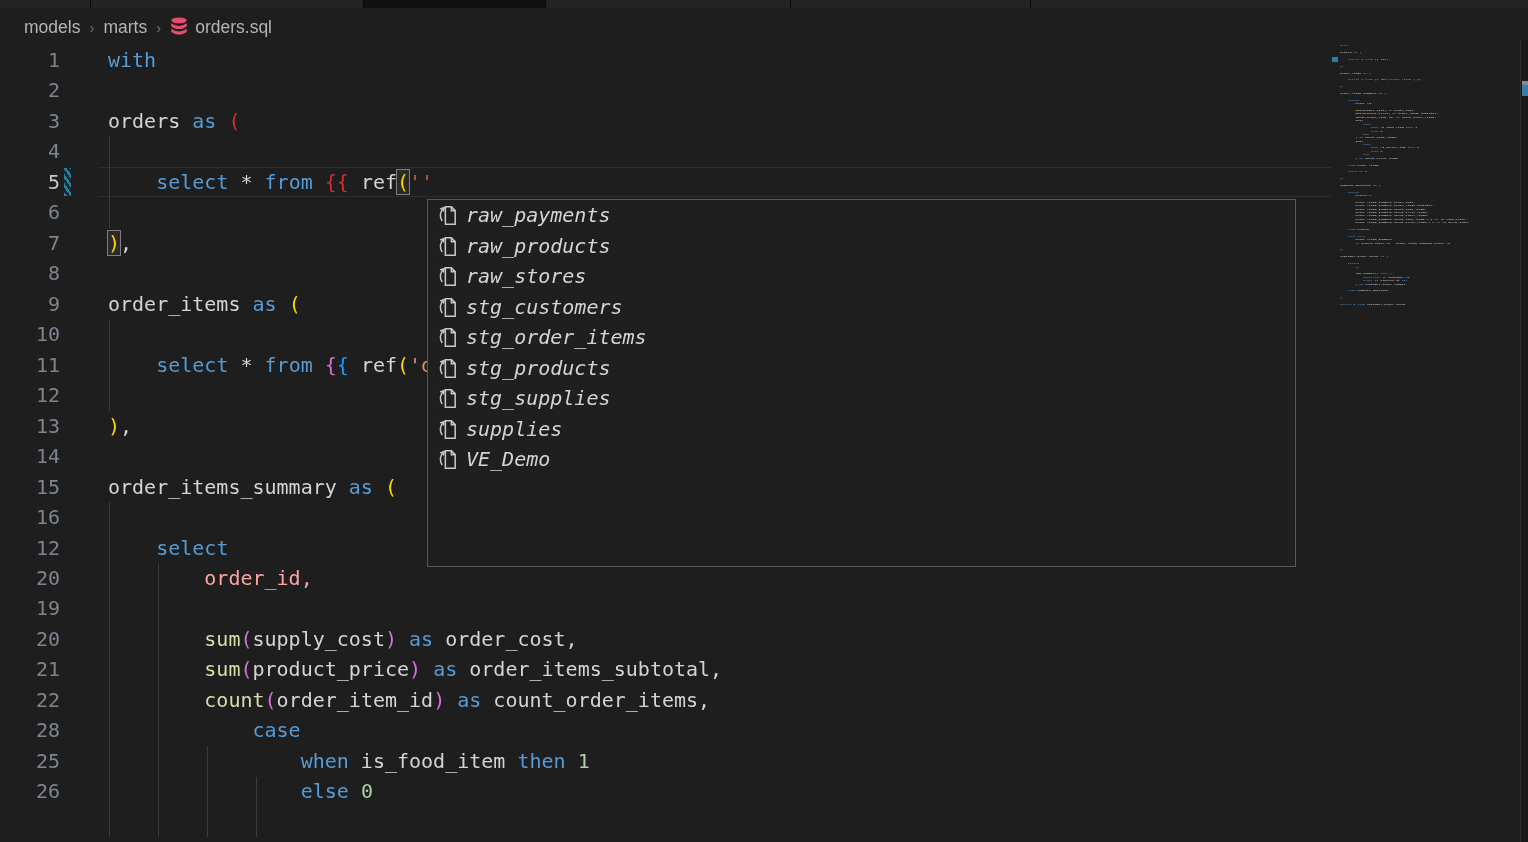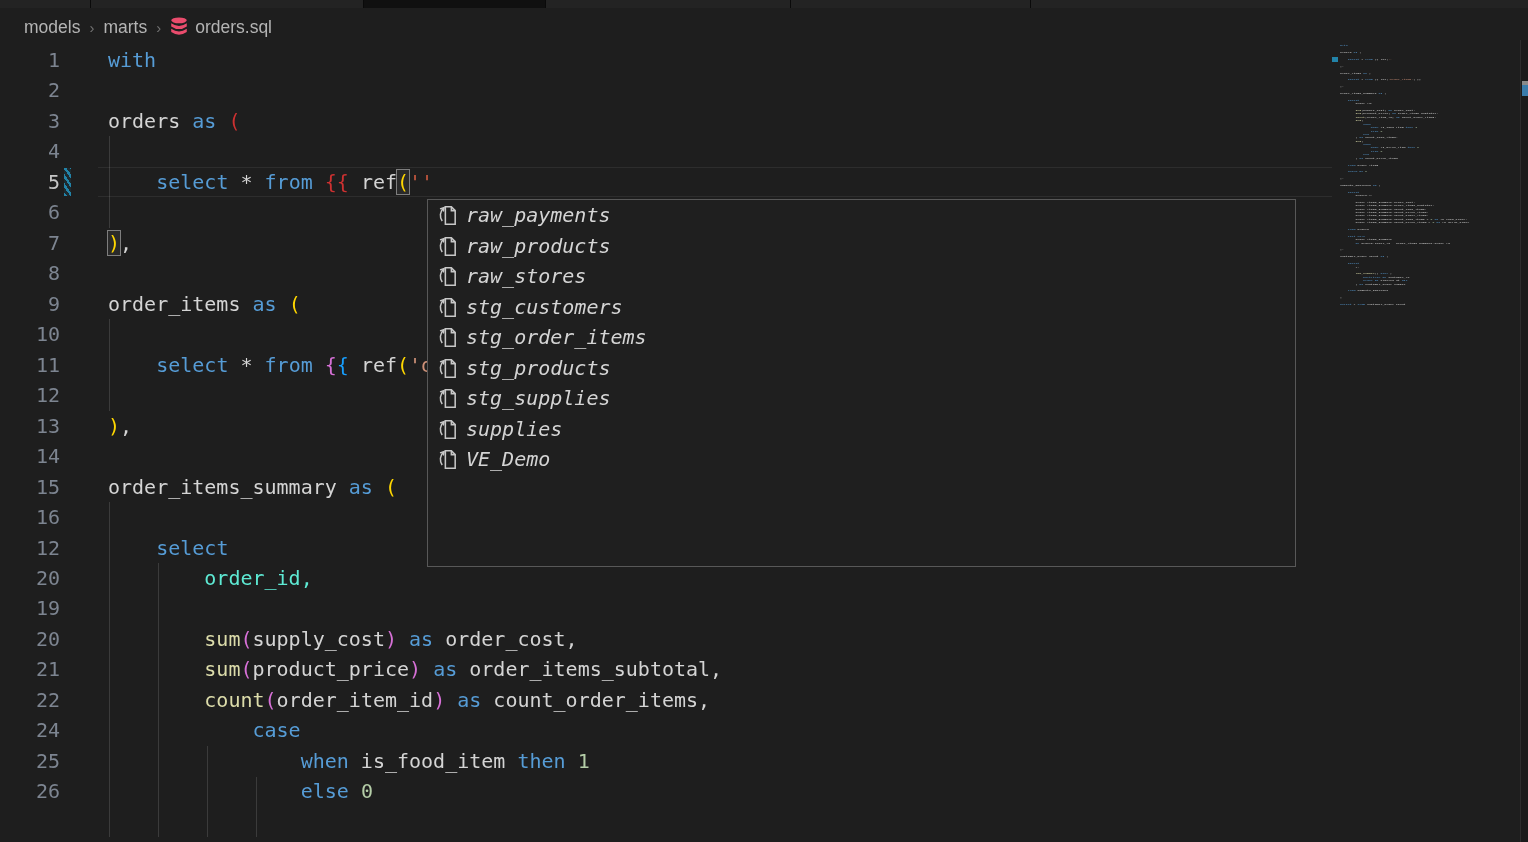--- a/index.html
+++ b/index.html
@@ -104,26 +104,26 @@
       <div class="code-line"><span class="gutter">8</span><span class="code-text"></span></div>
       <div class="code-line"><span class="gutter">9</span><span class="code-text"><span style="color: rgb(212, 212, 212);">order_items </span><span style="color: rgb(86, 156, 214);">as</span><span style="color: rgb(212, 212, 212);"> </span><span style="color: rgb(255, 215, 0);">(</span></span></div>
       <div class="code-line"><span class="gutter">10</span><span class="code-text"></span></div>
       <div class="code-line"><span class="gutter">11</span><span class="code-text"><span style="color: rgb(212, 212, 212);">    </span><span style="color: rgb(86, 156, 214);">select</span><span style="color: rgb(212, 212, 212);"> * </span><span style="color: rgb(86, 156, 214);">from</span><span style="color: rgb(212, 212, 212);"> </span><span style="color: rgb(214, 112, 214);">{</span><span style="color: rgb(23, 159, 255);">{</span><span style="color: rgb(212, 212, 212);"> ref</span><span style="color: rgb(255, 215, 0);">(</span><span style="color: rgb(206, 145, 120);">'order_items'</span><span style="color: rgb(255, 215, 0);">)</span><span style="color: rgb(212, 212, 212);"> </span><span style="color: rgb(23, 159, 255);">}</span><span style="color: rgb(214, 112, 214);">}</span></span></div>
       <div class="code-line"><span class="gutter">12</span><span class="code-text"></span></div>
       <div class="code-line"><span class="gutter">13</span><span class="code-text"><span style="color: rgb(255, 215, 0);">)</span><span style="color: rgb(212, 212, 212);">,</span></span></div>
       <div class="code-line"><span class="gutter">14</span><span class="code-text"></span></div>
       <div class="code-line"><span class="gutter">15</span><span class="code-text"><span style="color: rgb(212, 212, 212);">order_items_summary </span><span style="color: rgb(86, 156, 214);">as</span><span style="color: rgb(212, 212, 212);"> </span><span style="color: rgb(255, 215, 0);">(</span></span></div>
       <div class="code-line"><span class="gutter">16</span><span class="code-text"></span></div>
       <div class="code-line"><span class="gutter">12</span><span class="code-text"><span style="color: rgb(212, 212, 212);">    </span><span style="color: rgb(86, 156, 214);">select</span></span></div>
-      <div class="code-line"><span class="gutter">20</span><span class="code-text"><span style="color: #5eead4;">        order_id,</span></span></div>
+      <div class="code-line"><span class="gutter">20</span><span class="code-text"><span style="color: #fca5a5;">        order_id,</span></span></div>
       <div class="code-line"><span class="gutter">19</span><span class="code-text"></span></div>
       <div class="code-line"><span class="gutter">20</span><span class="code-text"><span style="color: rgb(212, 212, 212);">        </span><span style="color: rgb(220, 220, 170);">sum</span><span style="color: rgb(214, 112, 214);">(</span><span style="color: rgb(212, 212, 212);">supply_cost</span><span style="color: rgb(214, 112, 214);">)</span><span style="color: rgb(212, 212, 212);"> </span><span style="color: rgb(86, 156, 214);">as</span><span style="color: rgb(212, 212, 212);"> order_cost,</span></span></div>
       <div class="code-line"><span class="gutter">21</span><span class="code-text"><span style="color: rgb(212, 212, 212);">        </span><span style="color: rgb(220, 220, 170);">sum</span><span style="color: rgb(214, 112, 214);">(</span><span style="color: rgb(212, 212, 212);">product_price</span><span style="color: rgb(214, 112, 214);">)</span><span style="color: rgb(212, 212, 212);"> </span><span style="color: rgb(86, 156, 214);">as</span><span style="color: rgb(212, 212, 212);"> order_items_subtotal,</span></span></div>
       <div class="code-line"><span class="gutter">22</span><span class="code-text"><span style="color: rgb(212, 212, 212);">        </span><span style="color: rgb(220, 220, 170);">count</span><span style="color: rgb(214, 112, 214);">(</span><span style="color: rgb(212, 212, 212);">order_item_id</span><span style="color: rgb(214, 112, 214);">)</span><span style="color: rgb(212, 212, 212);"> </span><span style="color: rgb(86, 156, 214);">as</span><span style="color: rgb(212, 212, 212);"> count_order_items,</span></span></div>
-      <div class="code-line"><span class="gutter">24</span><span class="code-text"><span style="color: rgb(212, 212, 212);">            </span><span style="color: rgb(86, 156, 214);">case</span></span></div>
+      <div class="code-line"><span class="gutter">28</span><span class="code-text"><span style="color: rgb(212, 212, 212);">            </span><span style="color: rgb(86, 156, 214);">case</span></span></div>
       <div class="code-line"><span class="gutter">25</span><span class="code-text"><span style="color: rgb(212, 212, 212);">                </span><span style="color: rgb(86, 156, 214);">when</span><span style="color: rgb(212, 212, 212);"> is_food_item </span><span style="color: rgb(86, 156, 214);">then</span><span style="color: rgb(212, 212, 212);"> </span><span style="color: rgb(181, 206, 168);">1</span></span></div>
       <div class="code-line"><span class="gutter">26</span><span class="code-text"><span style="color: rgb(212, 212, 212);">                </span><span style="color: rgb(86, 156, 214);">else</span><span style="color: rgb(212, 212, 212);"> </span><span style="color: rgb(181, 206, 168);">0</span></span></div>
     </div>
 
   <div class="suggest">
       <div class="suggest-item"><span class="s-icon"><svg viewBox="0 0 20 22" width="22" height="24" fill="none" stroke="#c8c8c8" stroke-width="1.4">
             <path d="M8.5 3.5 H14 L17.5 7 V19.5 H8.5 Z"></path>
             <path d="M14 3.5 V7 H17.5"></path>
             <path d="M5.6 16.5 C3.1 12.8 3.3 7.6 7 4.4"></path>
             <path d="M3.6 5.4 L7.3 4.2 L6.6 7.8"></path>

